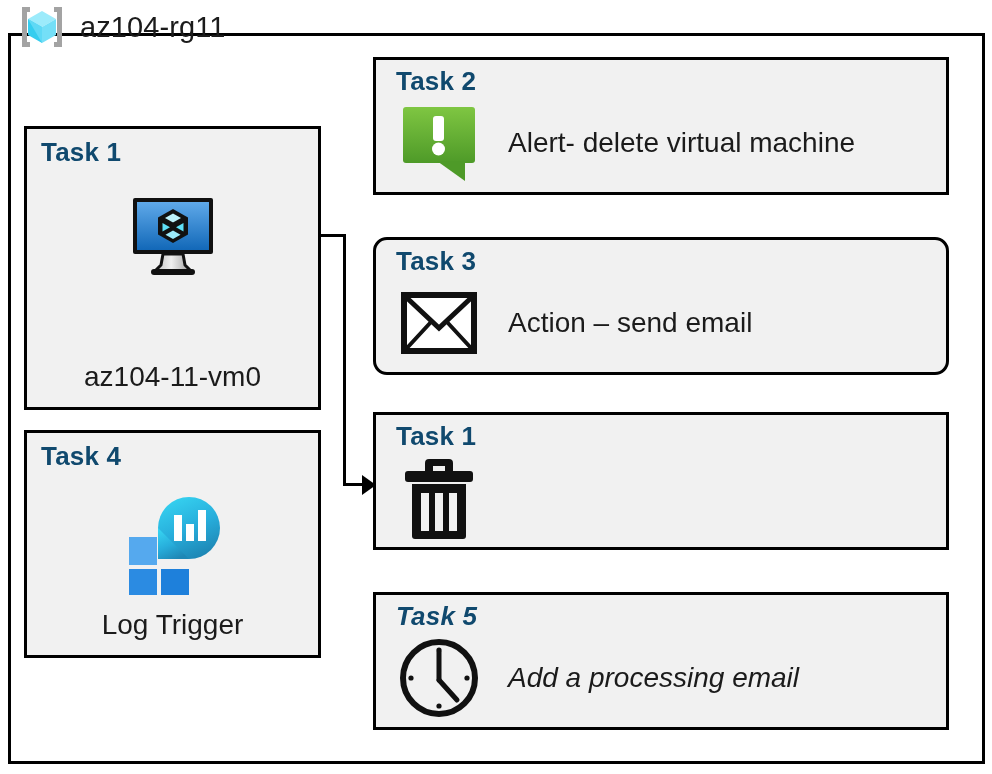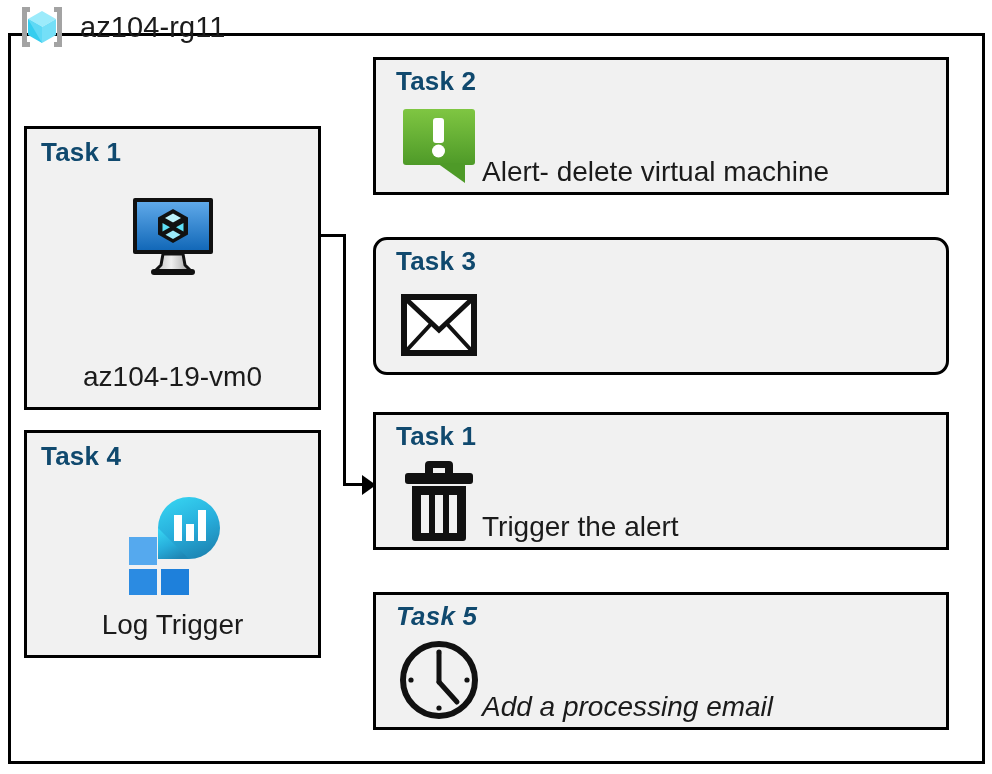--- a/index.html
+++ b/index.html
@@ -117,21 +117,22 @@
   #task5-box { top: 592px; font-style: italic; }
 
   .box-right .task-label { left: 20px; top: 6px; }
   .box-right .row {
     position: absolute;
     left: 20px;
     right: 10px;
     top: 38px;
     bottom: 4px;
     display: flex;
-    align-items: flex-end;
+    align-items: center;
+    gap: 26px;
   }
   .box-right .icon-cell {
     width: 86px;
     min-width: 86px;
     height: 86px;
     display: flex;
     align-items: center;
     justify-content: center;
   }
 
@@ -211,21 +212,21 @@
         <g transform="translate(48,33)">
           <path d="M0 -17 L15 -8.5 L15 8.5 L0 17 L-15 8.5 L-15 -8.5 Z" fill="#111111"></path>
           <path d="M0 -12.5 L8 -8 L0 -3.5 L-8 -8 Z" fill="#BDF2FB"></path>
           <path d="M-10.5 -3 L-3 1.2 L-10.5 5.6 Z" fill="#5FE0F6"></path>
           <path d="M10.5 -3 L10.5 5.6 L3 1.2 Z" fill="#5FE0F6"></path>
           <path d="M0 4.5 L7.5 8.8 L0 13 L-7.5 8.8 Z" fill="#9CEBFB"></path>
           <circle cx="0" cy="0" r="3.2" fill="#111111"></circle>
         </g>
       </svg>
     </div>
-    <div class="lbl-caption task-caption">az104-19-vm0</div>
+    <div class="lbl-caption task-caption">az104-11-vm0</div>
   </div>
 
   <div class="task-box box-left" id="task6-box">
     <div class="task-label">Task 4</div>
     <div class="lbl-icon">
       <svg width="108" height="100" viewBox="0 0 108 100">
         <defs>
           <linearGradient id="lqblob" x1="0.15" y1="0" x2="0.6" y2="1">
             <stop offset="0%" stop-color="#37D5F2"></stop>
             <stop offset="55%" stop-color="#27ADDB"></stop>
@@ -273,41 +274,41 @@
   <div class="task-box box-right" id="task3-box">
     <div class="task-label">Task 3</div>
     <div class="row">
       <span class="icon-cell">
         <svg width="76" height="62" viewBox="0 0 76 62">
           <rect x="3" y="3" width="70" height="56" fill="#ffffff" stroke="#111111" stroke-width="6"></rect>
           <path d="M6 6 L38 36 L70 6" fill="none" stroke="#111111" stroke-width="5"></path>
           <path d="M6 56 L30 30 M70 56 L46 30" fill="none" stroke="#111111" stroke-width="4"></path>
         </svg>
       </span>
+      <span class="task-caption">Action – send email</span>
     </div>
   </div>
 
   <div class="task-box box-right" id="task4-box">
     <div class="task-label">Task 1</div>
     <div class="row">
       <span class="icon-cell">
         <svg width="72" height="86" viewBox="0 0 72 86">
 
           <path d="M26 4 h20 a4 4 0 0 1 4 4 v8 h-8 v-5 h-12 v5 h-8 v-8 a4 4 0 0 1 4 -4 z" fill="#111111"></path>
 
           <rect x="2" y="16" width="68" height="11" rx="3" fill="#111111"></rect>
 
           <path d="M9 29 h54 v52 a3 3 0 0 1 -3 3 h-48 a3 3 0 0 1 -3 -3 z" fill="#111111"></path>
 
           <rect x="18" y="38" width="8" height="38" fill="#F1F1F1"></rect>
           <rect x="32" y="38" width="8" height="38" fill="#F1F1F1"></rect>
           <rect x="46" y="38" width="8" height="38" fill="#F1F1F1"></rect>
         </svg>
       </span>
-      <span class="task-caption">Trigger the alert</span>
     </div>
   </div>
 
   <div class="task-box box-right" id="task5-box">
     <div class="task-label">Task 5</div>
     <div class="row">
       <span class="icon-cell">
         <svg width="84" height="84" viewBox="0 0 84 84">
           <circle cx="42" cy="42" r="36" fill="none" stroke="#111111" stroke-width="6"></circle>
           <circle cx="42" cy="14" r="2.6" fill="#111111"></circle>

